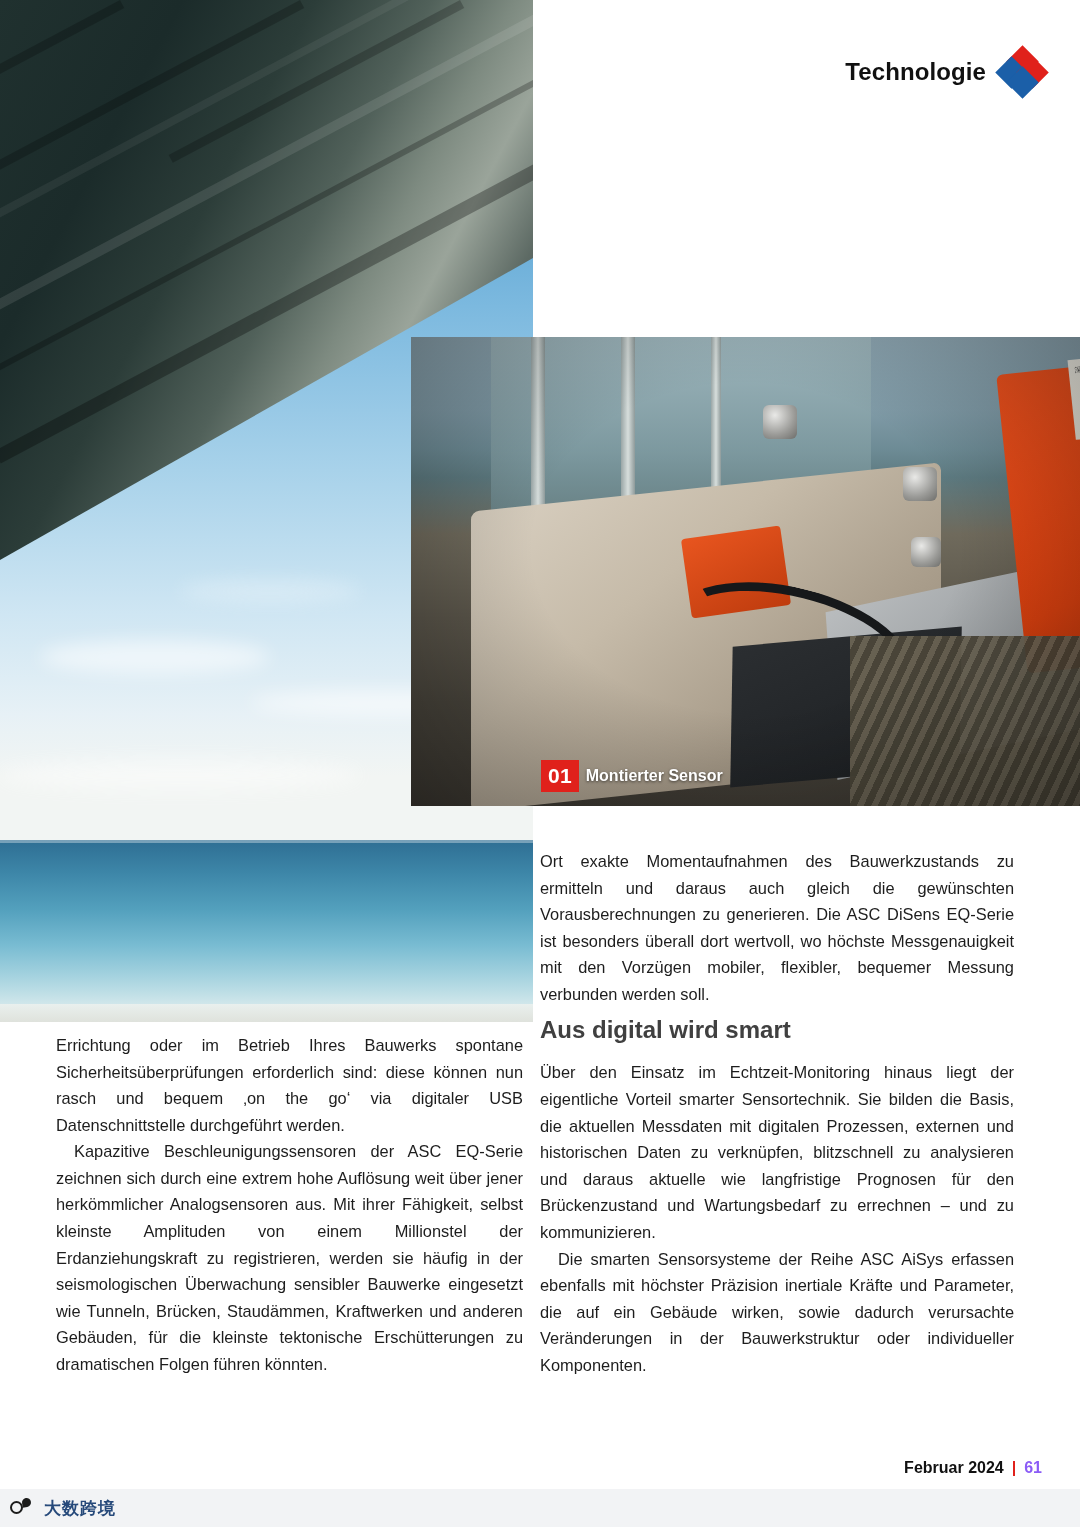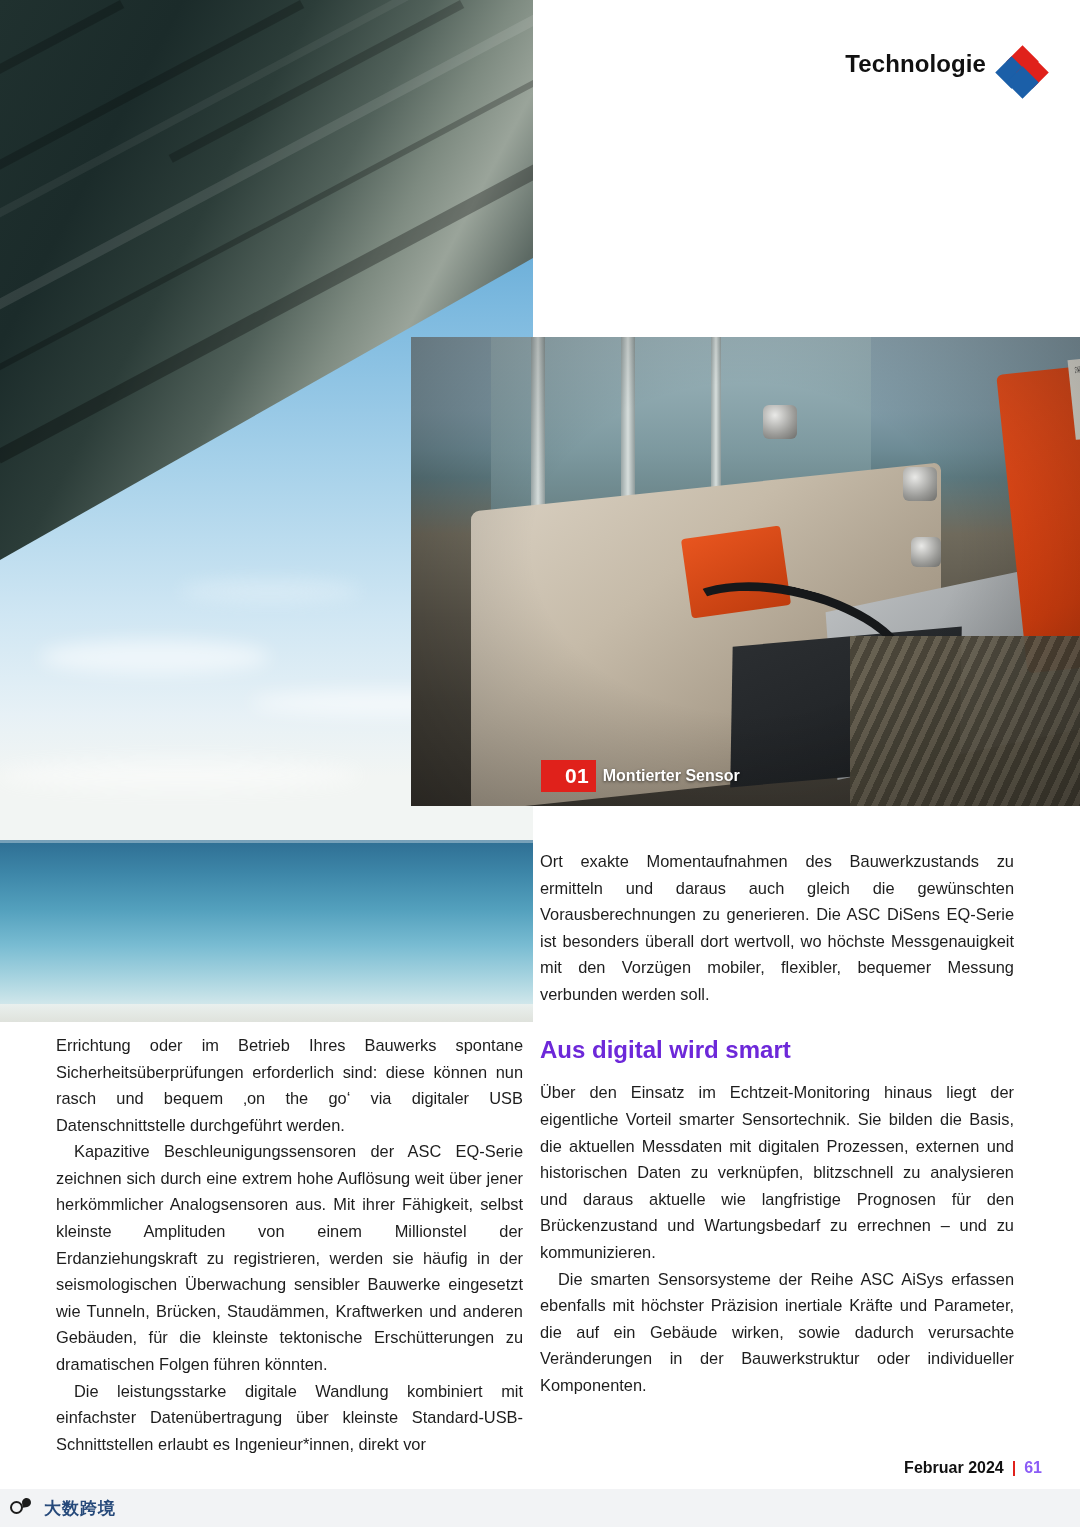--- a/index.html
+++ b/index.html
@@ -225,36 +225,37 @@
     display: flex;
     align-items: center;
     gap: 7px;
   }
   .fig-num {
     background: #e0211b;
     color: #ffffff;
     font-weight: bold;
     font-size: 21px;
     line-height: 1;
-    padding: 5px 7px 6px 24px;
+    padding: 5px 7px 6px 7px;
     letter-spacing: .2px;
   }
   .fig-caption-text {
     color: #ffffff;
     font-weight: bold;
     font-size: 16px;
     text-shadow: 0 1px 3px rgba(0,0,0,.6);
   }
 
   
   .header {
     position: absolute;
     right: 36px;
     top: 50px;
     display: flex;
+    align-items: center;
     gap: 14px;
   }
   .header-title {
     font-size: 24px;
     font-weight: bold;
     color: #111111;
     letter-spacing: .1px;
   }
   .logo-mark {
     width: 44px;
@@ -289,22 +290,22 @@
   .col p {
     margin: 0;
   }
   .col p + p {
     text-indent: 18px;
   }
 
   .subhead {
     font-size: 24px;
     font-weight: bold;
-    color: #6d28d9;
-    margin: 28px 0 14px 0;
+    color: #404040;
+    margin: 8px 0 14px 0;
     line-height: 1.25;
   }
 
   
   .footer {
     position: absolute;
     right: 38px;
     bottom: 50px;
     font-size: 16px;
     font-weight: bold;
@@ -413,21 +414,20 @@
   <div class="col col-right">
     <p>Ort exakte Momentaufnahmen des Bauwerkzustands zu ermitteln und daraus auch gleich die gewünschten Vorausberechnungen zu generieren. Die ASC DiSens EQ-Serie ist besonders überall dort wertvoll, wo höchste Messgenauigkeit mit den Vorzügen mobiler, flexibler, bequemer Messung verbunden werden soll.</p>
     <h2 class="subhead">Aus digital wird smart</h2>
     <p>Über den Einsatz im Echtzeit-Monitoring hinaus liegt der eigentliche Vorteil smarter Sensortechnik. Sie bilden die Basis, die aktuellen Messdaten mit digitalen Prozessen, externen und historischen Daten zu verknüpfen, blitzschnell zu analysieren und daraus aktuelle wie langfristige Prognosen für den Brückenzustand und Wartungsbedarf zu errechnen – und zu kommunizieren.</p>
     <p>Die smarten Sensorsysteme der Reihe ASC AiSys erfassen ebenfalls mit höchster Präzision inertiale Kräfte und Parameter, die auf ein Gebäude wirken, sowie dadurch verursachte Veränderungen in der Bauwerkstruktur oder individueller Komponenten.</p>
   </div>
 
   <div class="col col-left">
     <p>Errichtung oder im Betrieb Ihres Bauwerks spontane Sicherheitsüberprüfungen erforderlich sind: diese können nun rasch und bequem ‚on the go‘ via digitaler USB Datenschnittstelle durchgeführt werden.</p>
     <p>Kapazitive Beschleunigungssensoren der ASC EQ-Serie zeichnen sich durch eine extrem hohe Auflösung weit über jener herkömmlicher Analogsensoren aus. Mit ihrer Fähigkeit, selbst kleinste Amplituden von einem Millionstel der Erdanziehungskraft zu registrieren, werden sie häufig in der seismologischen Überwachung sensibler Bauwerke eingesetzt wie Tunneln, Brücken, Staudämmen, Kraftwerken und anderen Gebäuden, für die kleinste tektonische Erschütterungen zu dramatischen Folgen führen könnten.</p>
-    <p>Die leistungsstarke digitale Wandlung kombiniert mit einfachster Datenübertragung über kleinste Standard-USB-Schnittstellen erlaubt es Ingenieur*innen, direkt vor</p>
   </div>
 
   <div class="footer">
     <span>Februar 2024</span>
     <span class="sep">|</span>
     <span class="pg">61</span>
   </div>
 
   <div class="watermark">
     <span class="wm-icon">

